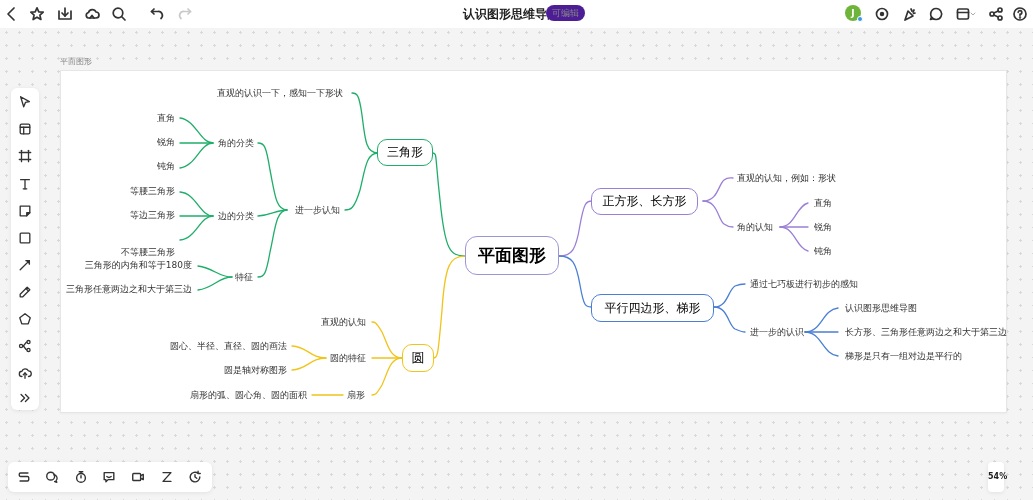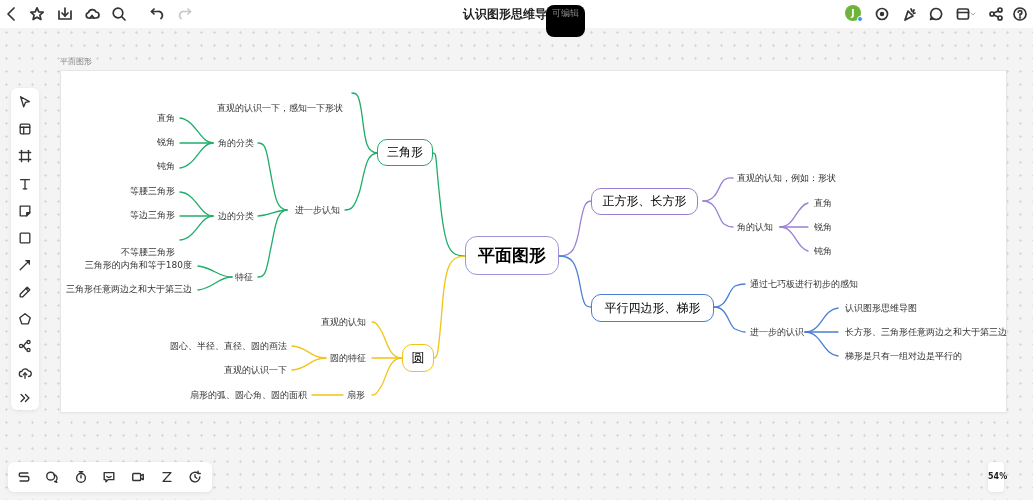--- a/index.html
+++ b/index.html
@@ -20,22 +20,22 @@
     position: absolute; top: 4px; width: 20px; height: 20px;
     display: flex; align-items: center; justify-content: center; cursor: pointer;
   }
   .tb-icon svg { width: 16px; height: 16px; stroke: #333; fill: none; stroke-width: 1.7; stroke-linecap: round; stroke-linejoin: round; }
   .tb-icon.disabled svg { stroke: #c9c9c9; }
   .doc-title {
     position: absolute; left: 463px; top: 6px; font-size: 12px; font-weight: bold; color: #222;
     white-space: nowrap;
   }
   .edit-badge {
-    position: absolute; left: 546px; top: 5px; height: 32px; padding: 0 6px;
-    background: #000000; border-radius: 8px; font-size: 9px; color: #888; line-height: 16px;
+    position: absolute; left: 546px; top: 5px; height: 16px; padding: 0 6px;
+    background: #4c1d95; border-radius: 8px; font-size: 9px; color: #888; line-height: 16px;
   }
   .avatar {
     position: absolute; left: 845px; top: 5px; width: 16px; height: 16px; border-radius: 50%;
     background: #6fb43a; color: #fff; font-size: 9px; font-weight: bold; text-align: center; line-height: 16px;
   }
   .avatar-dot {
     position: absolute; left: 857px; top: 16px; width: 6px; height: 6px; border-radius: 50%;
     background: #3a97e8; border: 1px solid #fff;
   }
   .breadcrumb-label {
@@ -224,41 +224,41 @@
   <path d="M714 307 C 728 307, 728 290, 735 286 C 740 284, 742 284, 745 284" stroke="#4a7fd4"></path>
   <path d="M714 307 C 728 307, 728 325, 735 329 C 740 331, 742 332, 745 332" stroke="#4a7fd4"></path>
   <path d="M805 332 C 822 332, 822 310, 838 308" stroke="#4a7fd4"></path>
   <path d="M805 332 H 838" stroke="#4a7fd4"></path>
   <path d="M805 332 C 822 332, 822 354, 838 356" stroke="#4a7fd4"></path>
 </svg>
 
 <div class="node" style="left:465px; top:236px; width:94px; height:39px; border-color:#9b95d8; border-width:1.5px; font-size:17px; font-weight:bold; border-radius:12px;">平面图形</div>
 
 <div class="node" style="left:377px; top:139px; width:56px; height:27px; border-color:#1fae6a; font-size:12px;">三角形</div>
-<div class="mm-text" style="left:217px; top:87px;margin-top:15px;">直观的认识一下，感知一下形状</div>
+<div class="mm-text" style="left:217px; top:87px;">直观的认识一下，感知一下形状</div>
 <div class="mm-text" style="left:295px; top:204px;">进一步认知</div>
 <div class="mm-text" style="left:218px; top:137px;">角的分类</div>
 <div class="mm-text" style="left:218px; top:210px;">边的分类</div>
 <div class="mm-text" style="left:235px; top:271px;">特征</div>
 
 <div class="mm-text r" style="right:858px; top:112px;">直角</div>
 <div class="mm-text r" style="right:858px; top:136px;">锐角</div>
 <div class="mm-text r" style="right:858px; top:160px;">钝角</div>
 <div class="mm-text r" style="right:858px; top:185px;">等腰三角形</div>
 <div class="mm-text r" style="right:858px; top:209px;">等边三角形</div>
 <div class="mm-text r" style="right:858px; top:234px;margin-top:12px;">不等腰三角形</div>
 <div class="mm-text r" style="right:841px; top:259px;">三角形的内角和等于180度</div>
 <div class="mm-text r" style="right:841px; top:283px;">三角形任意两边之和大于第三边</div>
 
 <div class="node" style="left:402px; top:344px; width:32px; height:28px; border-color:#f0c419; font-size:13px;">圆</div>
 <div class="mm-text" style="left:321px; top:316px;">直观的认知</div>
 <div class="mm-text" style="left:330px; top:352px;">圆的特征</div>
 <div class="mm-text" style="left:347px; top:389px;">扇形</div>
 <div class="mm-text r" style="right:746px; top:340px;">圆心、半径、直径、圆的画法</div>
-<div class="mm-text r" style="right:746px; top:364px;">直观的认识一下</div>
+<div class="mm-text r" style="right:746px; top:364px;">圆是轴对称图形</div>
 <div class="mm-text r" style="right:726px; top:389px;">扇形的弧、圆心角、圆的面积</div>
 
 <div class="node" style="left:591px; top:188px; width:107px; height:27px; border-color:#9b7fd6; font-size:12px;">正方形、长方形</div>
 <div class="mm-text" style="left:737px; top:172px;">直观的认知，例如：形状</div>
 <div class="mm-text" style="left:737px; top:221px;">角的认知</div>
 <div class="mm-text" style="left:814px; top:197px;">直角</div>
 <div class="mm-text" style="left:814px; top:221px;">锐角</div>
 <div class="mm-text" style="left:814px; top:245px;">钝角</div>
 
 <div class="node" style="left:591px; top:294px; width:123px; height:28px; border-color:#4a7fd4; font-size:12px;">平行四边形、梯形</div>

